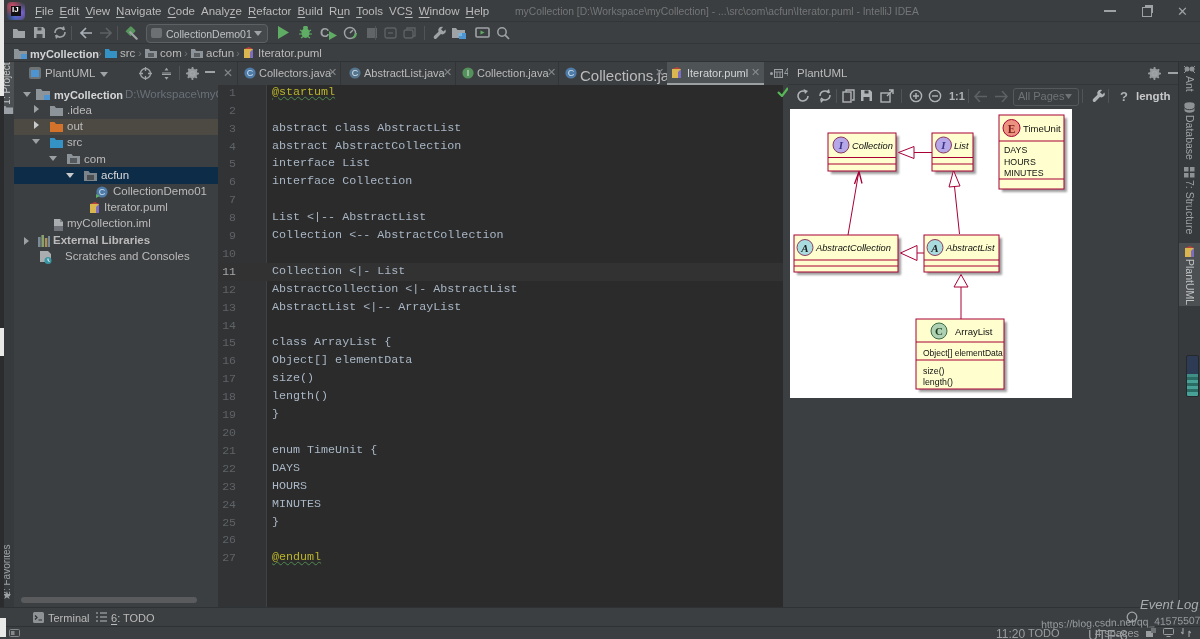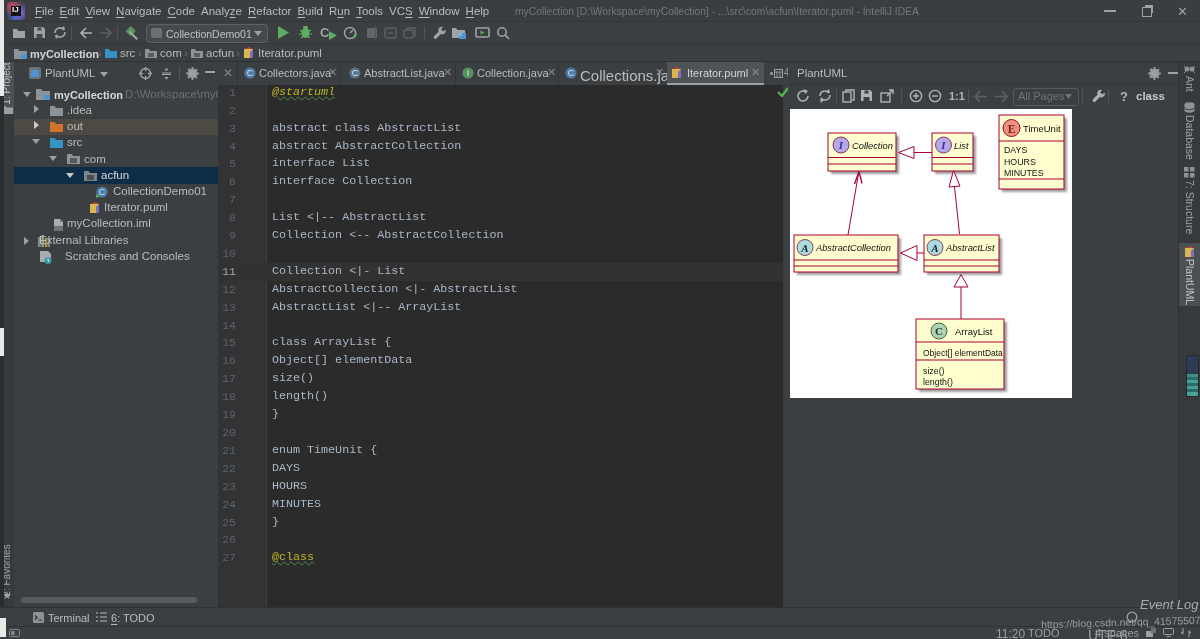--- a/index.html
+++ b/index.html
@@ -286,21 +286,21 @@
 
 <svg class="abs" style="left:24px;top:237px" width="5" height="8">
       <path d="M0 0v8l5-4z" fill="#9da0a2"></path>
     </svg>
 <svg class="abs" style="left:38px;top:235px" width="12" height="12">
       <rect x="0" y="2" width="2.6" height="10" fill="#7b8a99"></rect>
       <rect x="3.4" y="0" width="2.6" height="12" fill="#8aa06e"></rect>
       <rect x="6.8" y="3" width="2.6" height="9" fill="#a8925c"></rect>
       <rect x="10" y="1" width="2" height="11" fill="#7b8a99"></rect>
     </svg>
-<div class="abs" style="left:39px;top:234px;">External Libraries</div>
+<div class="abs" style="left:53px;top:234px;font-weight:bold;">External Libraries</div>
 
 <svg class="abs" style="left:39px;top:251px" width="13" height="13">
       <path d="M1 0h8l3 3v8H1z" fill="#a9adb0"></path>
       <circle cx="9" cy="9.5" r="3.5" fill="#3a97a5"></circle>
       <path d="M9 7.5v2l1.5 1" stroke="#fff" stroke-width="1" fill="none"></path>
     </svg>
 <div class="abs" style="left:65px;top:250px;">Scratches and Consoles</div>
 
 <div class="abs" style="left:21px;top:597px;width:176px;height:6px;background:#595b5d;border-radius:3px;"></div>
 
@@ -382,21 +382,21 @@
 19
 20
 21
 22
 23
 24
 25
 26
 27</pre>
 
-<pre class="abs mono" style="left:272px;top:83.8px;margin:0;font-size:11.7px;line-height:17.9px;color:#a9b7c6;"><span style="color:#bbb529;text-decoration:underline wavy #4f8a51 1px;font-style:italic;">@startuml</span>
+<pre class="abs mono" style="left:272px;top:83.8px;margin:0;font-size:11.7px;line-height:17.9px;color:#a9b7c6;"><span style="color:#bbb529;text-decoration:underline wavy #4f8a51 1px;">@startuml</span>
 
 abstract class AbstractList
 abstract AbstractCollection
 interface List
 interface Collection
 
 List &lt;|-- AbstractList
 Collection &lt;-- AbstractCollection
 
 Collection &lt;|- List
@@ -408,21 +408,21 @@
 size()
 length()
 }
 
 enum TimeUnit {
 DAYS
 HOURS
 MINUTES
 }
 
-<span style="color:#bbb529;text-decoration:underline wavy #4f8a51 1px;">@class</span></pre>
+<span style="color:#bbb529;text-decoration:underline wavy #4f8a51 1px;">@enduml</span></pre>
 
 <svg class="abs" style="left:777px;top:87px" width="12" height="10">
       <path d="M1 5l4 4 6-8" stroke="#57b757" stroke-width="2.2" fill="none"></path>
     </svg>
 
 <div class="abs" style="left:788px;top:62px;width:390px;height:545px;background:#3c3f41;"></div>
 <div class="abs" style="left:797px;top:67px;">PlantUML</div>
 <svg class="abs" style="left:1148px;top:67px" width="13" height="13" viewBox="0 0 16 16">
       <path d="M8 4.5A3.5 3.5 0 1 0 8 11.5 3.5 3.5 0 1 0 8 4.5zm0 2A1.5 1.5 0 1 1 8 9.5 1.5 1.5 0 1 1 8 6.5z" fill="#9fa3a6"></path>
       <path d="M7 0h2l.4 2.2 1.8.8L13 2l1.4 1.4-1 1.8.8 1.8L16 7v2l-2.2.4-.8 1.8 1 1.8L12.6 14l-1.8-1-1.8.8L9 16H7l-.4-2.2-1.8-.8-1.8 1L1.6 12.6l1-1.8L1.8 9 0 9V7l2.2-.4.8-1.8-1-1.8L3.4 1.6l1.8 1 1.8-.8z" fill="#9fa3a6" fill-rule="evenodd" opacity=".9"></path>
@@ -475,21 +475,21 @@
 <div class="abs" style="left:1018px;top:90px;color:#6f7376;font-size:11px;">All Pages</div>
 <svg class="abs" style="left:1065px;top:94px" width="7" height="5">
       <path d="M0 0h7L3.5 5z" fill="#6f7376"></path>
     </svg>
 <div class="vsep" style="left:1082px;top:89px;height:14px;"></div>
     <div class="vsep" style="left:1108px;top:89px;height:14px;"></div>
 <svg class="abs" style="left:1092px;top:89px" width="14" height="14" viewBox="0 0 14 14">
       <path d="M12.5 3.5a3.5 3.5 0 0 1-4.6 4.6L3.5 12.5a1.7 1.7 0 0 1-2.4-2.4L5.5 5.7a3.5 3.5 0 0 1 4.6-4.6L8 3.2l2.4 2.4z" fill="#afb3b6"></path>
     </svg>
 <div class="abs" style="left:1120px;top:89px;color:#afb3b6;font-weight:bold;font-size:13px;">?</div>
-<div class="abs" style="left:1136px;top:90px;color:#c6c8ca;font-weight:bold;font-size:11.5px;">class</div>
+<div class="abs" style="left:1136px;top:90px;color:#c6c8ca;font-weight:bold;font-size:11.5px;">length</div>
 
 <div class="abs" style="left:790px;top:109px;width:282px;height:289px;background:#ffffff;"></div>
 <svg class="abs" style="left:790px;top:109px" width="282" height="289" font-family="Liberation Sans">
 <defs>
         <filter id="sb" x="-30%" y="-30%" width="160%" height="160%">
           <feGaussianBlur stdDeviation="1.1"></feGaussianBlur>
         </filter>
       </defs>
 <g fill="#9e9e9e" filter="url(#sb)">
 <rect x="41" y="27" width="68" height="38"></rect>

